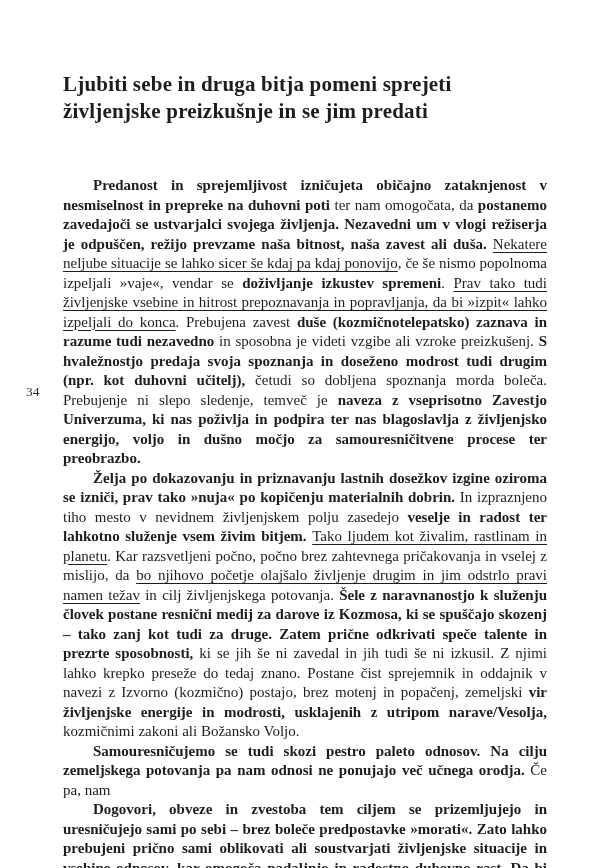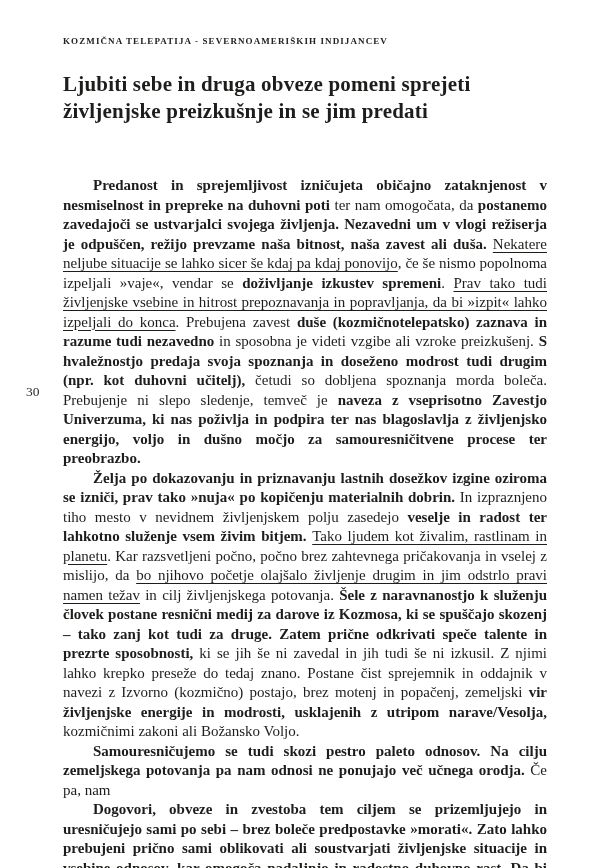--- a/index.html
+++ b/index.html
@@ -57,25 +57,24 @@
   .seg-u {
     text-decoration: underline;
     text-underline-offset: 2.5px;
     text-decoration-thickness: 1px;
   }
 </style>
 </head>
 <body>
 
 <div class="page">
-  <div class="running-header">KOZMIČNA TELEPATIJA - SEVERNOAMERIŠKIH INDIJANCEV</div>
 
-  <h1 class="page-title">Ljubiti sebe in druga obveze pomeni sprejeti življenjske preizkušnje in se jim predati</h1>
+  <h1 class="page-title">Ljubiti sebe in druga bitja pomeni sprejeti življenjske preizkušnje in se jim predati</h1>
 
-  <div class="page-number">30</div>
+  <div class="page-number">34</div>
 
   <div class="body-text">
       <p><span class="seg-b">Predanost in sprejemljivost izničujeta običajno zataknjenost v nesmiselnost in prepreke na duhovni poti </span><span>ter nam omogočata, da </span><span class="seg-b">postanemo zavedajoči se ustvarjalci svojega življenja. Nezavedni um v vlogi režiserja je odpuščen, režijo prevzame naša bitnost, naša zavest ali duša. </span><span class="seg-u">Nekatere neljube situacije se lahko sicer še kdaj pa kdaj ponovijo</span><span>, če še nismo popolnoma izpeljali »vaje«, vendar se </span><span class="seg-b">doživljanje izkustev spremeni</span><span>. </span><span class="seg-u">Prav tako tudi življenjske vsebine in hitrost prepoznavanja in popravljanja, da bi »izpit« lahko izpeljali do konca</span><span>. Prebujena zavest </span><span class="seg-b">duše (kozmičnotelepatsko) zaznava in razume tudi nezavedno </span><span>in sposobna je videti vzgibe ali vzroke preizkušenj. </span><span class="seg-b">S hvaležnostjo predaja svoja spoznanja in doseženo modrost tudi drugim (npr. kot duhovni učitelj), </span><span>četudi so dobljena spoznanja morda boleča. Prebujenje ni slepo sledenje, temveč je </span><span class="seg-b">naveza z vseprisotno Zavestjo Univerzuma, ki nas poživlja in podpira ter nas blagoslavlja z življenjsko energijo, voljo in dušno močjo za samouresničitvene procese ter preobrazbo.</span></p>
       <p><span class="seg-b">Želja po dokazovanju in priznavanju lastnih dosežkov izgine oziroma se izniči, prav tako »nuja« po kopičenju materialnih dobrin. </span><span>In izpraznjeno tiho mesto v nevidnem življenjskem polju zasedejo </span><span class="seg-b">veselje in radost ter lahkotno služenje vsem živim bitjem. </span><span class="seg-u">Tako ljudem kot živalim, rastlinam in planetu</span><span>. Kar razsvetljeni počno, počno brez zahtevnega pričakovanja in vselej z mislijo, da </span><span class="seg-u">bo njihovo početje olajšalo življenje drugim in jim odstrlo pravi namen težav</span><span> in cilj življenjskega potovanja. </span><span class="seg-b">Šele z naravnanostjo k služenju človek postane resnični medij za darove iz Kozmosa, ki se spuščajo skozenj – tako zanj kot tudi za druge. Zatem prične odkrivati speče talente in prezrte sposobnosti, </span><span>ki se jih še ni zavedal in jih tudi še ni izkusil. Z njimi lahko krepko preseže do tedaj znano. Postane čist sprejemnik in oddajnik v navezi z Izvorno (kozmično) postajo, brez motenj in popačenj, zemeljski </span><span class="seg-b">vir življenjske energije in modrosti, usklajenih z utripom narave/Vesolja, </span><span>kozmičnimi zakoni ali Božansko Voljo.</span></p>
       <p><span class="seg-b">Samouresničujemo se tudi skozi pestro paleto odnosov. Na cilju zemeljskega potovanja pa nam odnosi ne ponujajo več učnega orodja. </span><span>Če pa, nam</span></p>
       <p><span class="seg-b">Dogovori, obveze in zvestoba tem ciljem se prizemljujejo in uresničujejo sami po sebi – brez boleče predpostavke »morati«. Zato lahko prebujeni prično sami oblikovati ali soustvarjati življenjske situacije in vsebine odnosov, kar omogoča nadaljnjo in radostno duhovno rast. Da bi sprejeli in doživeli sebe tudi kot brezmejno ali mnogorazsežnostno bitje.</span></p>
     </div>
 </div>
 
 </body></html>

